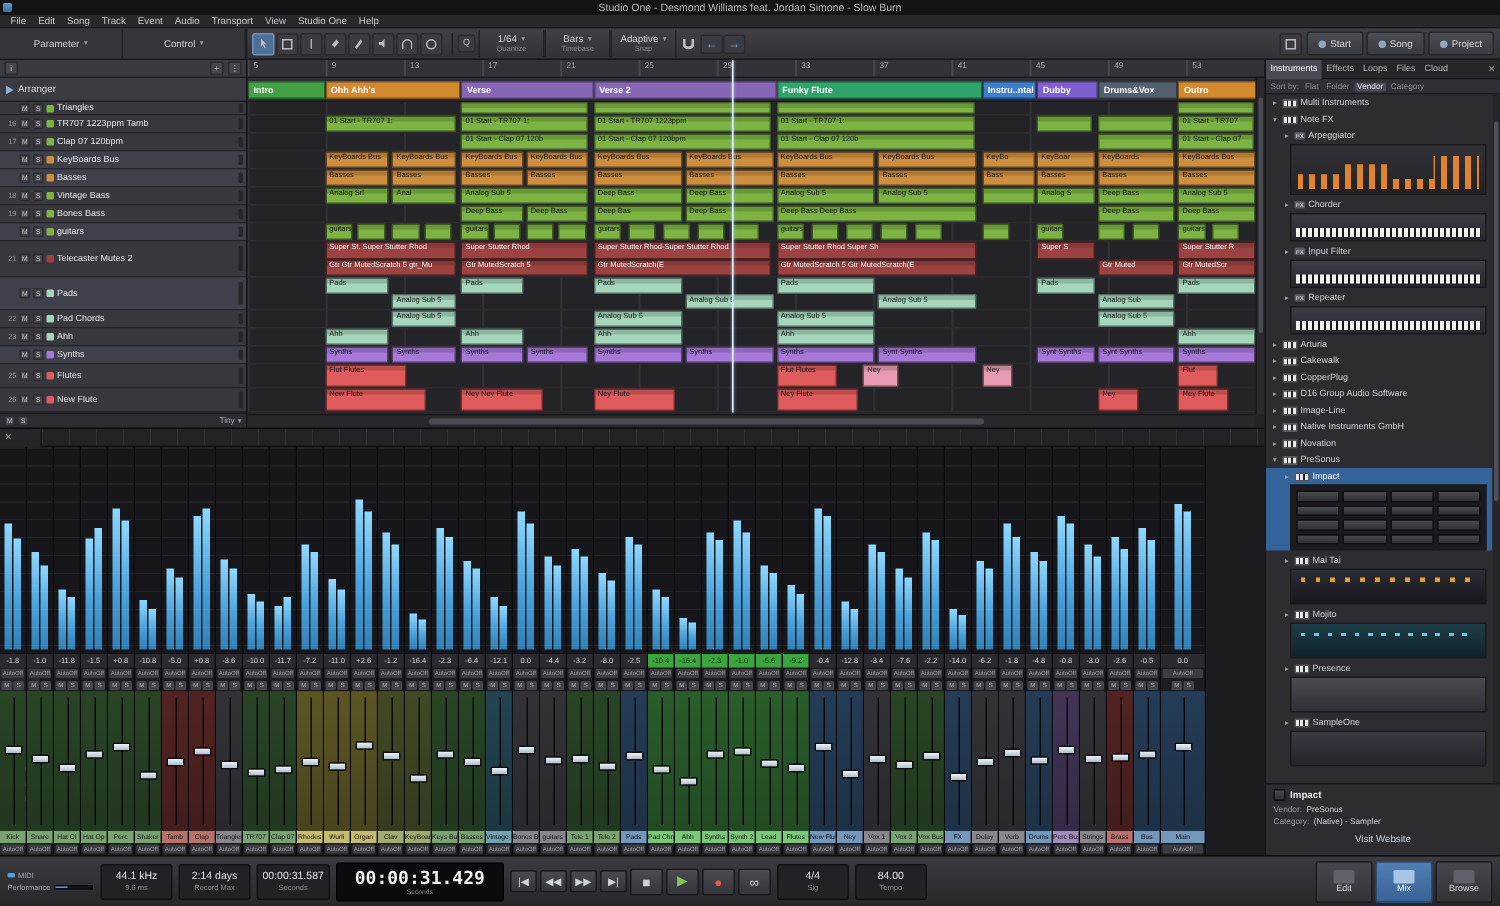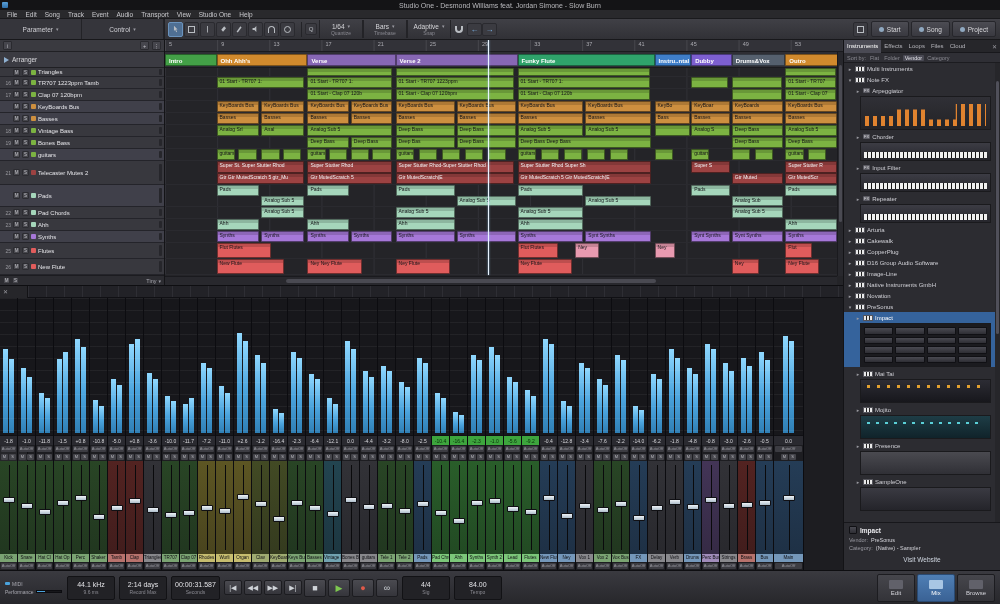--- a/index.html
+++ b/index.html
@@ -1945,20 +1945,24 @@
       <span class="l">9.6 ms</span>
     </div>
     <div class="tp-box">
       <span class="v">2:14 days</span>
       <span class="l">Record Max</span>
     </div>
     <div class="tp-box">
       <span class="v">00:00:31.587</span>
       <span class="l">Seconds</span>
     </div>
+    <div class="tp-lcd">
+      <span class="v">00:00:31.429</span>
+      <span class="l">Seconds</span>
+    </div>
     <div id="tpbtns">
         <div class="tbtn2" style="">|◀</div>
         <div class="tbtn2" style="">◀◀</div>
         <div class="tbtn2" style="">▶▶</div>
         <div class="tbtn2" style="">▶|</div>
         <div class="tbtn2 big" style="">■</div>
         <div class="tbtn2 big" style="color:#7ec850">▶</div>
         <div class="tbtn2 big" style="color:#e05a4a">●</div>
         <div class="tbtn2 big" style="">∞</div>
       </div>

